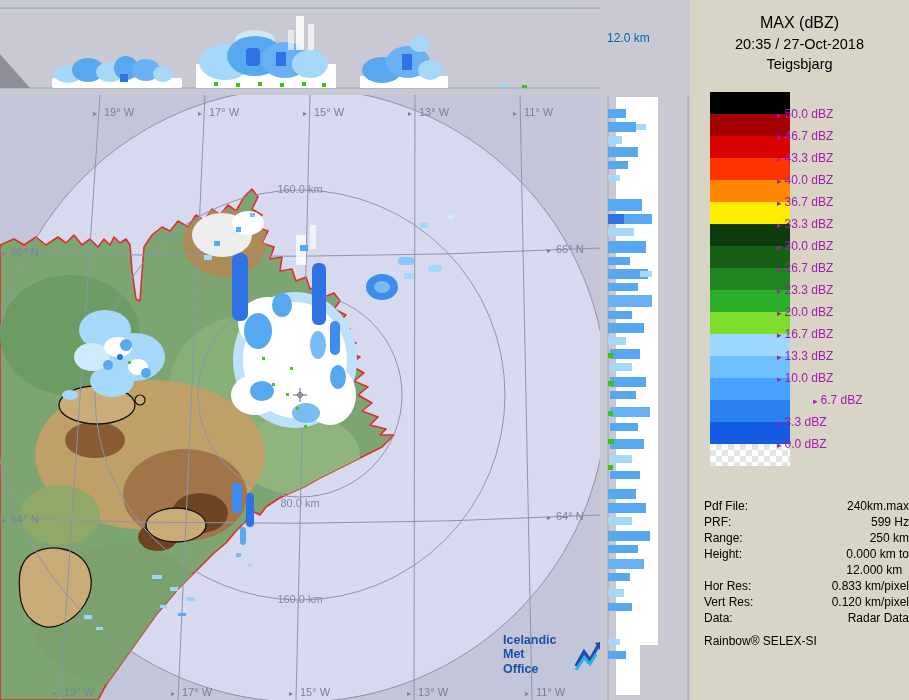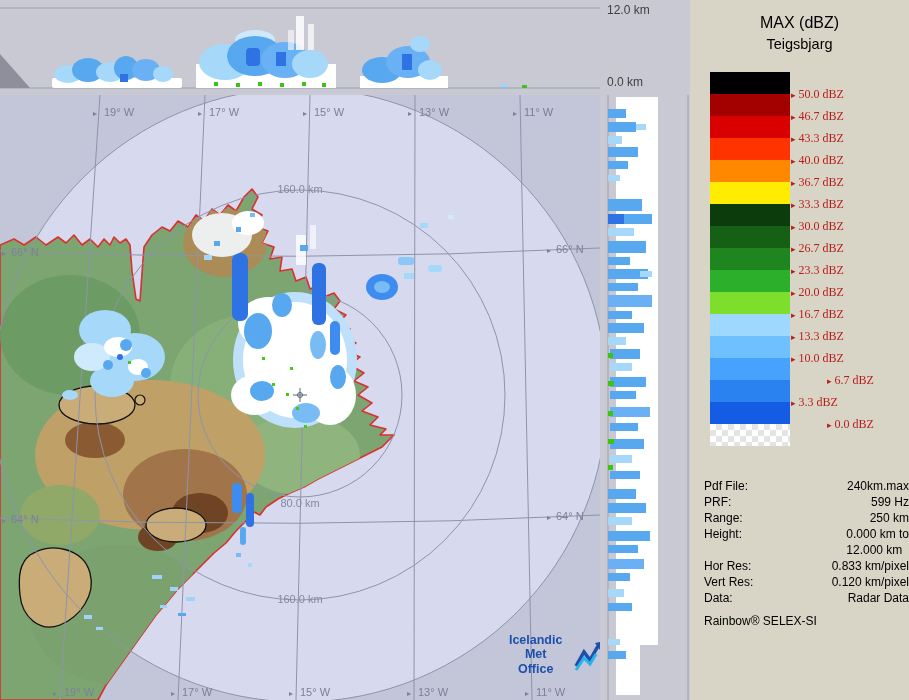--- a/index.html
+++ b/index.html
@@ -6,45 +6,45 @@
   #app{position:relative;width:909px;height:700px;overflow:hidden;
        font-family:"Liberation Sans",sans-serif;background:#d8d4c6;}
   
   .top-profile{position:absolute;left:0;top:0;width:600px;height:95px;background:#c9c9d3;}
   .corner{position:absolute;left:600px;top:0;width:90px;height:95px;background:#c9c9d3;}
   .right-profile{position:absolute;left:600px;top:95px;width:90px;height:605px;background:#c9c9d3;}
   .map{position:absolute;left:0;top:95px;width:600px;height:605px;background:#c3c5d8;}
   .side-panel{position:absolute;left:690px;top:0;width:219px;height:700px;background:#d8d4c6;
               padding-top:12px;box-sizing:border-box;}
   svg{display:block;}
-  .km-label{position:absolute;left:7px;font-size:12px;color:#404040;}
+  .km-label{position:absolute;left:7px;font-size:12px;color:#0369a1;margin-top:28px;}
   .km-top{top:3px}.km-bottom{top:75px}
   
   .panel-title{text-align:center;font-size:16px;color:#000;line-height:22px;}
   .panel-sub{text-align:center;font-size:14.5px;color:#000;line-height:20px;}
   .legend{position:relative;width:219px;height:376px;margin-top:18px;}
   .band{position:absolute;left:20px;width:80px;height:22px;}
   .checker{background-color:#fff;
            background-image:conic-gradient(#e4e4e4 0 25%,#fff 0 50%,#e4e4e4 0 75%,#fff 0);
            background-size:12px 12px;}
-  .legend-label{position:absolute;left:101px;transform:translateY(-50%);
-                font-size:12px;color:#b91c1c;white-space:nowrap;font-family:Liberation Serif, serif;}
+  .legend-label{position:absolute;left:87px;transform:translateY(-50%);
+                font-size:12px;color:#a21caf;white-space:nowrap;}
   .arr{font-size:9px;margin-right:3px;}
   .info{margin:30px 0 0 14px;font-size:12px;color:#000;}
   .info-row{display:flex;line-height:16px;justify-content:space-between;}
   .info-label{width:104px;flex:none;}
   .info-value{white-space:pre-line;}
   .footer{margin:8px 0 0 14px;font-size:12px;color:#000;}
   
   .geo{font-size:11px;fill:#7b8198;}
   .mk{font-size:8px;fill:#7b8198;}
   .ringlab{font-size:11px;fill:#8289a0;text-anchor:middle;}
   
   .imo{position:absolute;left:503px;top:538px;display:flex;align-items:center;gap:5px;}
-  .imo-text{color:#1c50aa;font-weight:bold;font-size:12.5px;line-height:1.15;text-align:center;}
+  .imo-text{color:#1c50aa;font-weight:bold;font-size:12.5px;line-height:1.15;}
 </style>
 </head>
 <body>
 
 <div id="app">
 
   <div class="top-profile">
     <svg width="600" height="95">
       <line x1="0" y1="8" x2="600" y2="8" stroke="#9aa2b2" stroke-width="1"></line>
       <line x1="0" y1="88" x2="600" y2="88" stroke="#9aa2b2" stroke-width="1"></line>
@@ -315,20 +315,21 @@
         <rect x="8" y="494" width="16" height="8" fill="#a6d8fa"></rect>
         <rect x="8" y="508" width="24" height="8" fill="#58a8f0"></rect>
         <rect x="8" y="544" width="12" height="6" fill="#a6d8fa"></rect>
         <rect x="8" y="556" width="18" height="8" fill="#58a8f0"></rect>
       </g>
     </svg>
   </div>
 
   <div class="side-panel">
     <div class="panel-title">MAX (dBZ)</div>
+    <div class="panel-sub">20:35 / 27-Oct-2018</div>
     <div class="panel-sub">Teigsbjarg</div>
 
     <div class="legend" id="legend">
         <div class="band" style="top: 0px; background: rgb(0, 0, 0);"></div>
         <div class="band" style="top: 22px; background: rgb(163, 0, 0);"></div>
         <div class="band" style="top: 44px; background: rgb(217, 0, 0);"></div>
         <div class="band" style="top: 66px; background: rgb(255, 51, 0);"></div>
         <div class="band" style="top: 88px; background: rgb(255, 136, 0);"></div>
         <div class="band" style="top: 110px; background: rgb(255, 236, 0);"></div>
         <div class="band" style="top: 132px; background: rgb(12, 60, 12);"></div>
@@ -350,21 +351,21 @@
         <div class="legend-label" style="top: 132px;"><span class="arr">▸</span>33.3 dBZ</div>
         <div class="legend-label" style="top: 154px;"><span class="arr">▸</span>30.0 dBZ</div>
         <div class="legend-label" style="top: 176px;"><span class="arr">▸</span>26.7 dBZ</div>
         <div class="legend-label" style="top: 198px;"><span class="arr">▸</span>23.3 dBZ</div>
         <div class="legend-label" style="top: 220px;"><span class="arr">▸</span>20.0 dBZ</div>
         <div class="legend-label" style="top: 242px;"><span class="arr">▸</span>16.7 dBZ</div>
         <div class="legend-label" style="top: 264px;"><span class="arr">▸</span>13.3 dBZ</div>
         <div class="legend-label" style="top: 286px;"><span class="arr">▸</span>10.0 dBZ</div>
         <div class="legend-label" style="top: 308px; margin-left: 36px;"><span class="arr">▸</span>6.7 dBZ</div>
         <div class="legend-label" style="top: 330px;"><span class="arr">▸</span>3.3 dBZ</div>
-        <div class="legend-label" style="top: 352px; margin-left: 36px;"><span class="arr">▸</span>0.0 dBZ</div>
+        <div class="legend-label" style="top: 352px;"><span class="arr">▸</span>0.0 dBZ</div>
       </div>
 
     <div class="info" id="info-rows">
         <div class="info-row">
           <span class="info-label">Pdf File:</span>
           <span class="info-value">240km.max</span>
         </div>
         <div class="info-row">
           <span class="info-label">PRF:</span>
           <span class="info-value">599 Hz</span>

